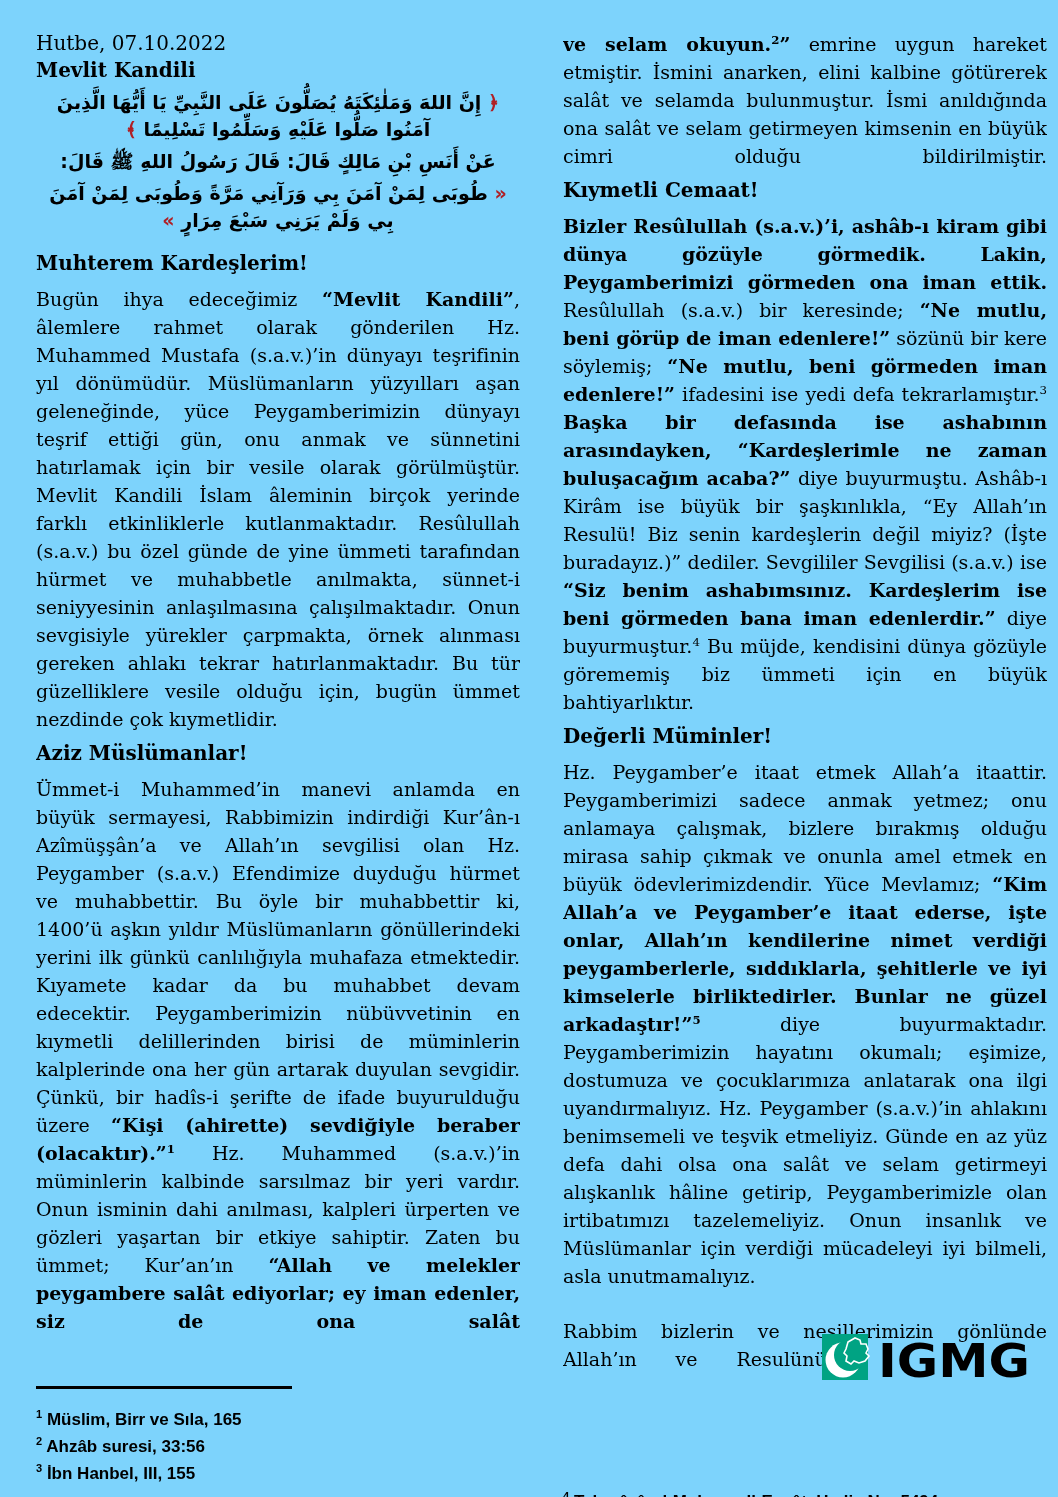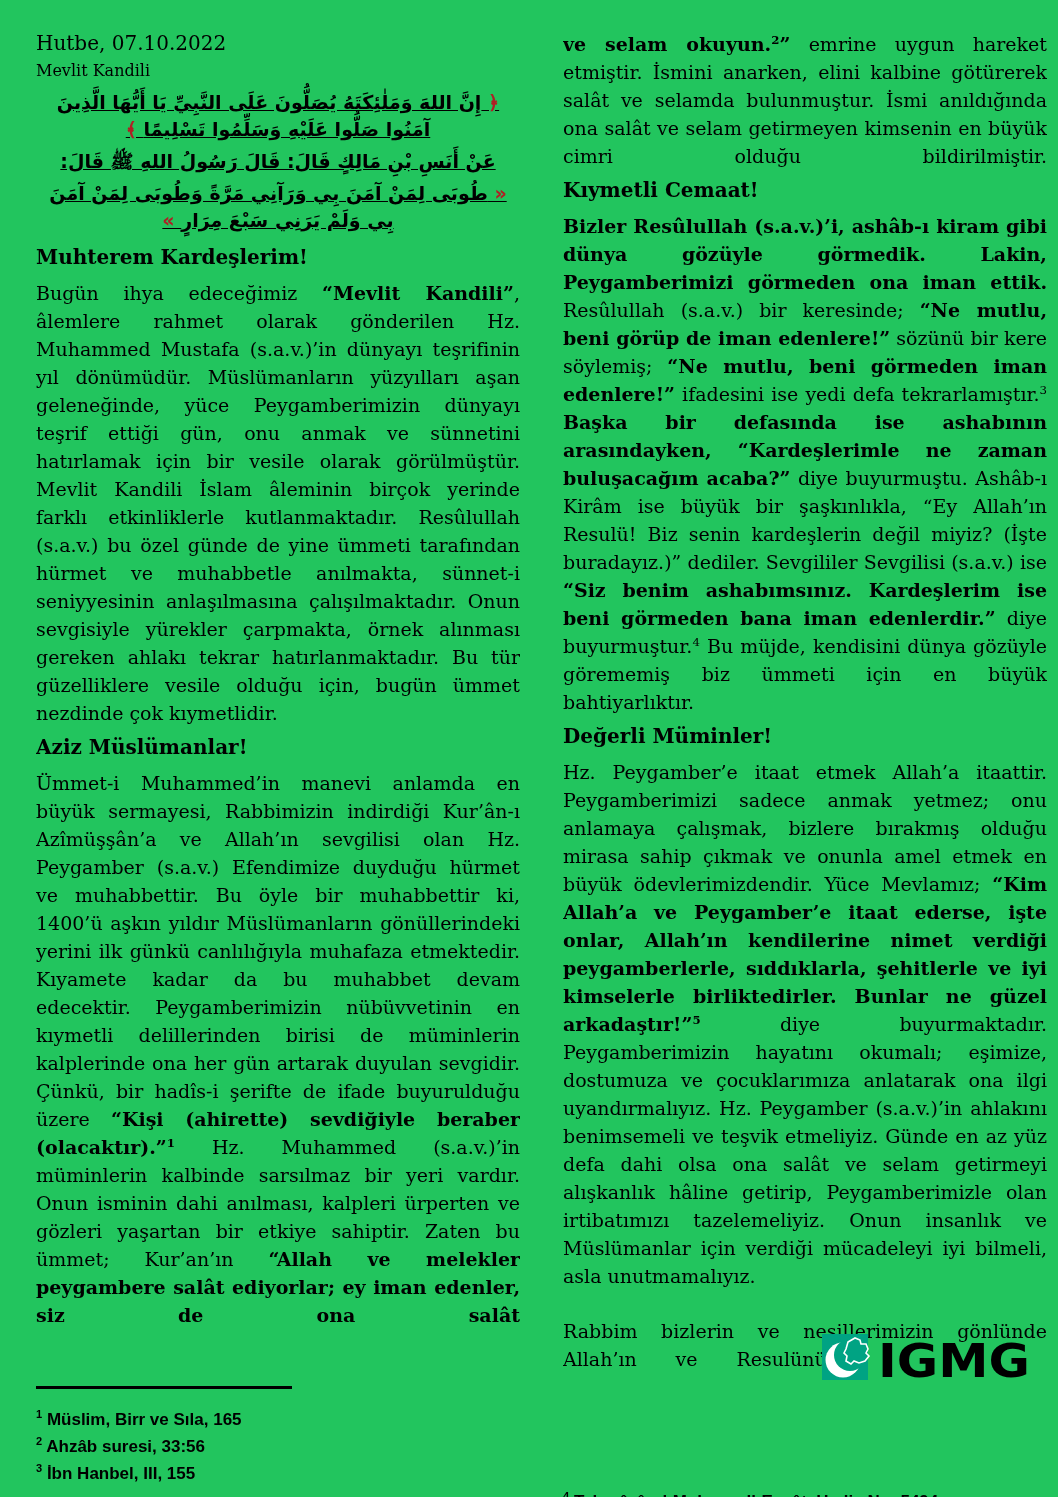--- a/index.html
+++ b/index.html
@@ -1,35 +1,34 @@
 <!DOCTYPE html>
 <html lang="tr"><head>
 <meta charset="utf-8">
 <style>
   * { margin:0; padding:0; box-sizing:border-box; }
   html,body { background:#ffffff; }
   .page {
-    position:relative; width:1058px; height:1497px; background:#22c55e;
+    position:relative; width:1058px; height:1497px; background:#7dd3fc;
     font-family:"DejaVu Serif","Liberation Serif",serif; color:#000;
     overflow:hidden;
   }
   .cols { position:absolute; top:30px; left:36px; display:flex; gap:43px; }
   .col { width:484px; height:1352px; overflow:hidden; }
 
   .doc-meta  { font-size:20px; line-height:27px; }
-  .doc-title { font-size:16px; line-height:27px; font-weight:normal; }
+  .doc-title { font-size:20px; line-height:27px; font-weight:bold; }
 
   .arabic {
     direction:rtl; text-align:center;
     font-family:"DejaVu Sans","Liberation Sans",sans-serif;
     font-weight:bold; font-size:19px; line-height:27px;
     margin:5px 0 2px;
-    text-decoration:underline;
   }
-  .arabic.block-end { margin-bottom:10px; }
+  .arabic.block-end { margin-bottom:16px; }
 
   h2.heading { font-size:20px; line-height:27px; font-weight:bold; margin:7px 0 8px; }
 
   p.body { font-size:19px; line-height:28px; text-align:justify; }
   p.flow-last { text-align-last:justify; }
 
   sup { font-size:0.62em; line-height:0; vertical-align:super; }
 
   .closing { margin-top:27px; }
   .closing-l1 { font-size:19px; line-height:28px; text-align:justify; text-align-last:justify; }

